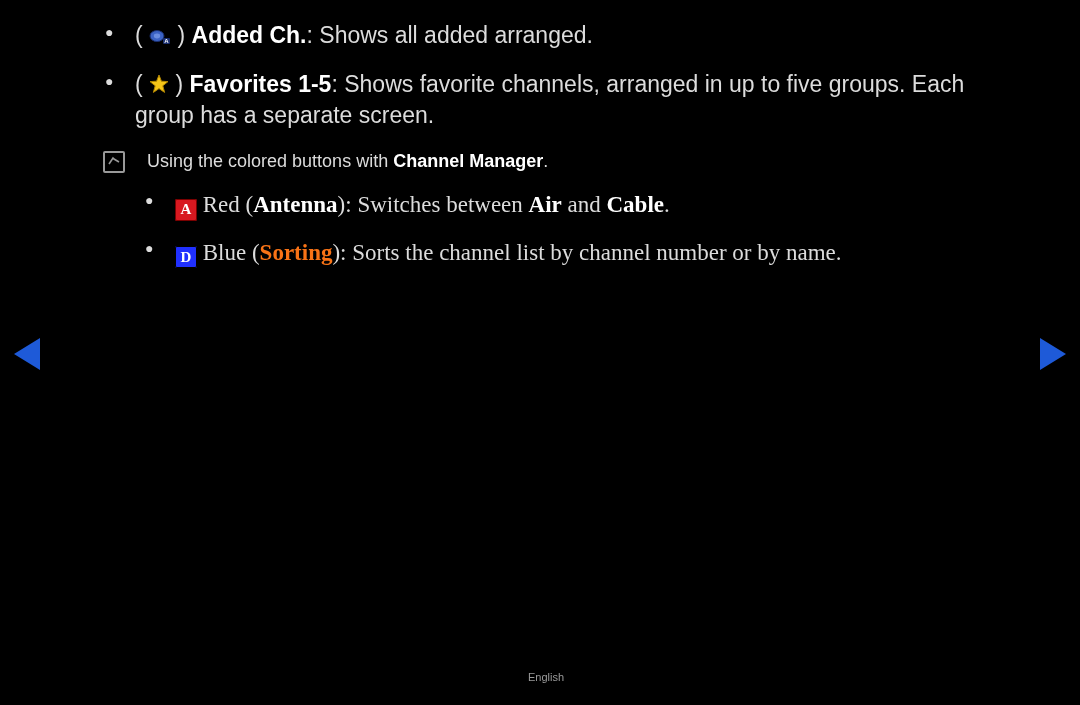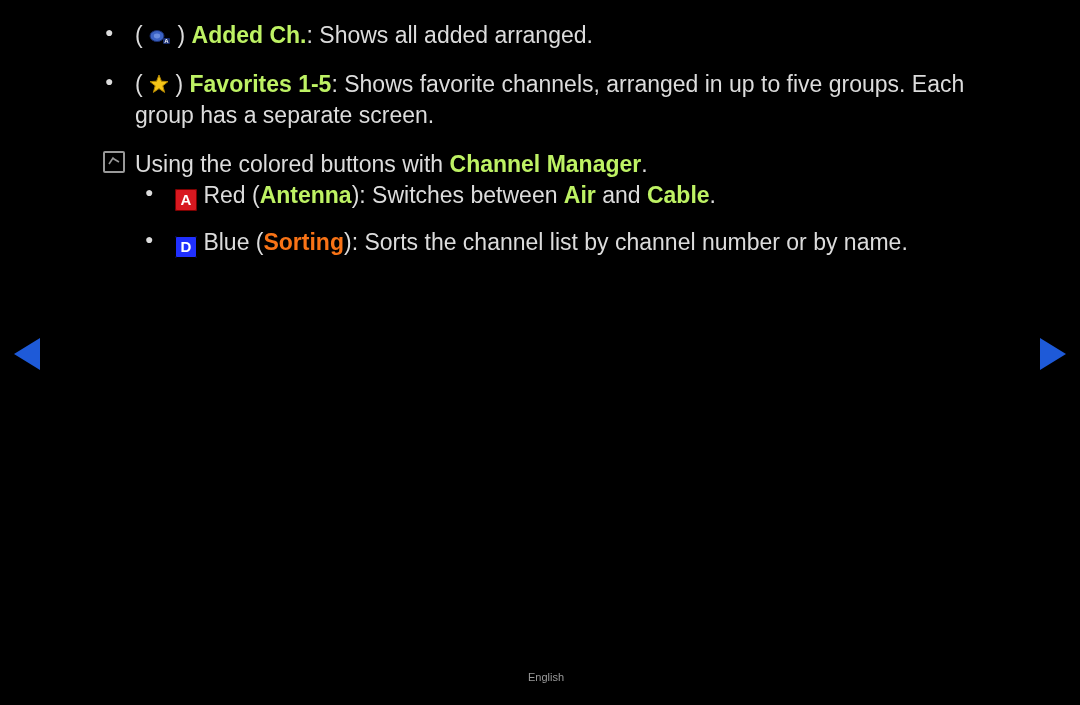--- a/index.html
+++ b/index.html
@@ -2,29 +2,29 @@
 <html><head>
 <meta charset="utf-8">
 <style>
   * { margin: 0; padding: 0; box-sizing: border-box; }
   html, body { width: 1080px; height: 705px; background: #000; color: #dcdcdc; font-family: Arial, Helvetica, sans-serif; overflow: hidden; }
   .page { position: relative; width: 1080px; height: 705px; }
   .content { position: absolute; left: 105px; top: 20px; width: 890px; }
   ul.main { list-style: none; }
   ul.main > li { position: relative; padding-left: 30px; margin-bottom: 18px; font-size: 23px; line-height: 1.35; }
   ul.main > li::before { content: "●"; position: absolute; left: 0; top: 3px; font-size: 14px; color: #dcdcdc; }
-  .term { color: #bef264; font-weight: bold; }
+  .term { color: #ffffff; font-weight: bold; }
   .term-dark { color: #f97316; font-weight: bold; }
   .paren { color: #dcdcdc; }
   .icon-box { display: inline-flex; align-items: center; justify-content: center; vertical-align: -2px; }
-  .note-row { position: relative; margin-top: 6px; font-size: 23px; line-height: 1.35; padding-left: 30px; }
+  .note-row { position: relative; margin-top: 6px; margin-bottom: 16px; font-size: 18px; line-height: 1.35; padding-left: 42px; }
   .note-icon { position: absolute; left: -2px; top: 2px; width: 22px; height: 22px; border: 2px solid #999; border-radius: 2px; display:flex; align-items:center; justify-content:center; }
   .note-icon svg { width: 14px; height: 14px; }
   ul.sub { list-style: none; margin-left: 40px; }
-  ul.sub > li { position: relative; padding-left: 30px; margin-bottom: 16px; font-size: 23px; line-height: 1.35; }
+  ul.sub > li { position: relative; padding-left: 30px; margin-bottom: 16px; font-size: 23px; line-height: 1.35; font-family: Liberation Serif, serif; }
   ul.sub > li::before { content: "●"; position: absolute; left: 0; top: 3px; font-size: 14px; color: #dcdcdc; }
   .btn-letter { display: inline-flex; align-items: center; justify-content: center; width: 22px; height: 22px; border-radius: 2px; font-size: 15px; font-weight: bold; vertical-align: -2px; }
   .btn-a { background: #d81820; color: #fff; box-shadow: inset 0 0 0 1px #7a0000; }
   .btn-d { background: #2030ff; color: #fff; box-shadow: inset 0 0 0 1px #000; }
   .nav-arrow { position: absolute; top: 338px; width: 0; height: 0; cursor: pointer; }
   .nav-left { left: 14px; border-top: 16px solid transparent; border-bottom: 16px solid transparent; border-right: 26px solid #1e5ad8; }
   .nav-right { right: 14px; border-top: 16px solid transparent; border-bottom: 16px solid transparent; border-left: 26px solid #1e5ad8; }
   .footer-lang { position: absolute; left: 6px; width: 1080px; bottom: 22px; text-align: center; color: #9a9a9a; font-size: 11px; }
 </style>
 </head>

